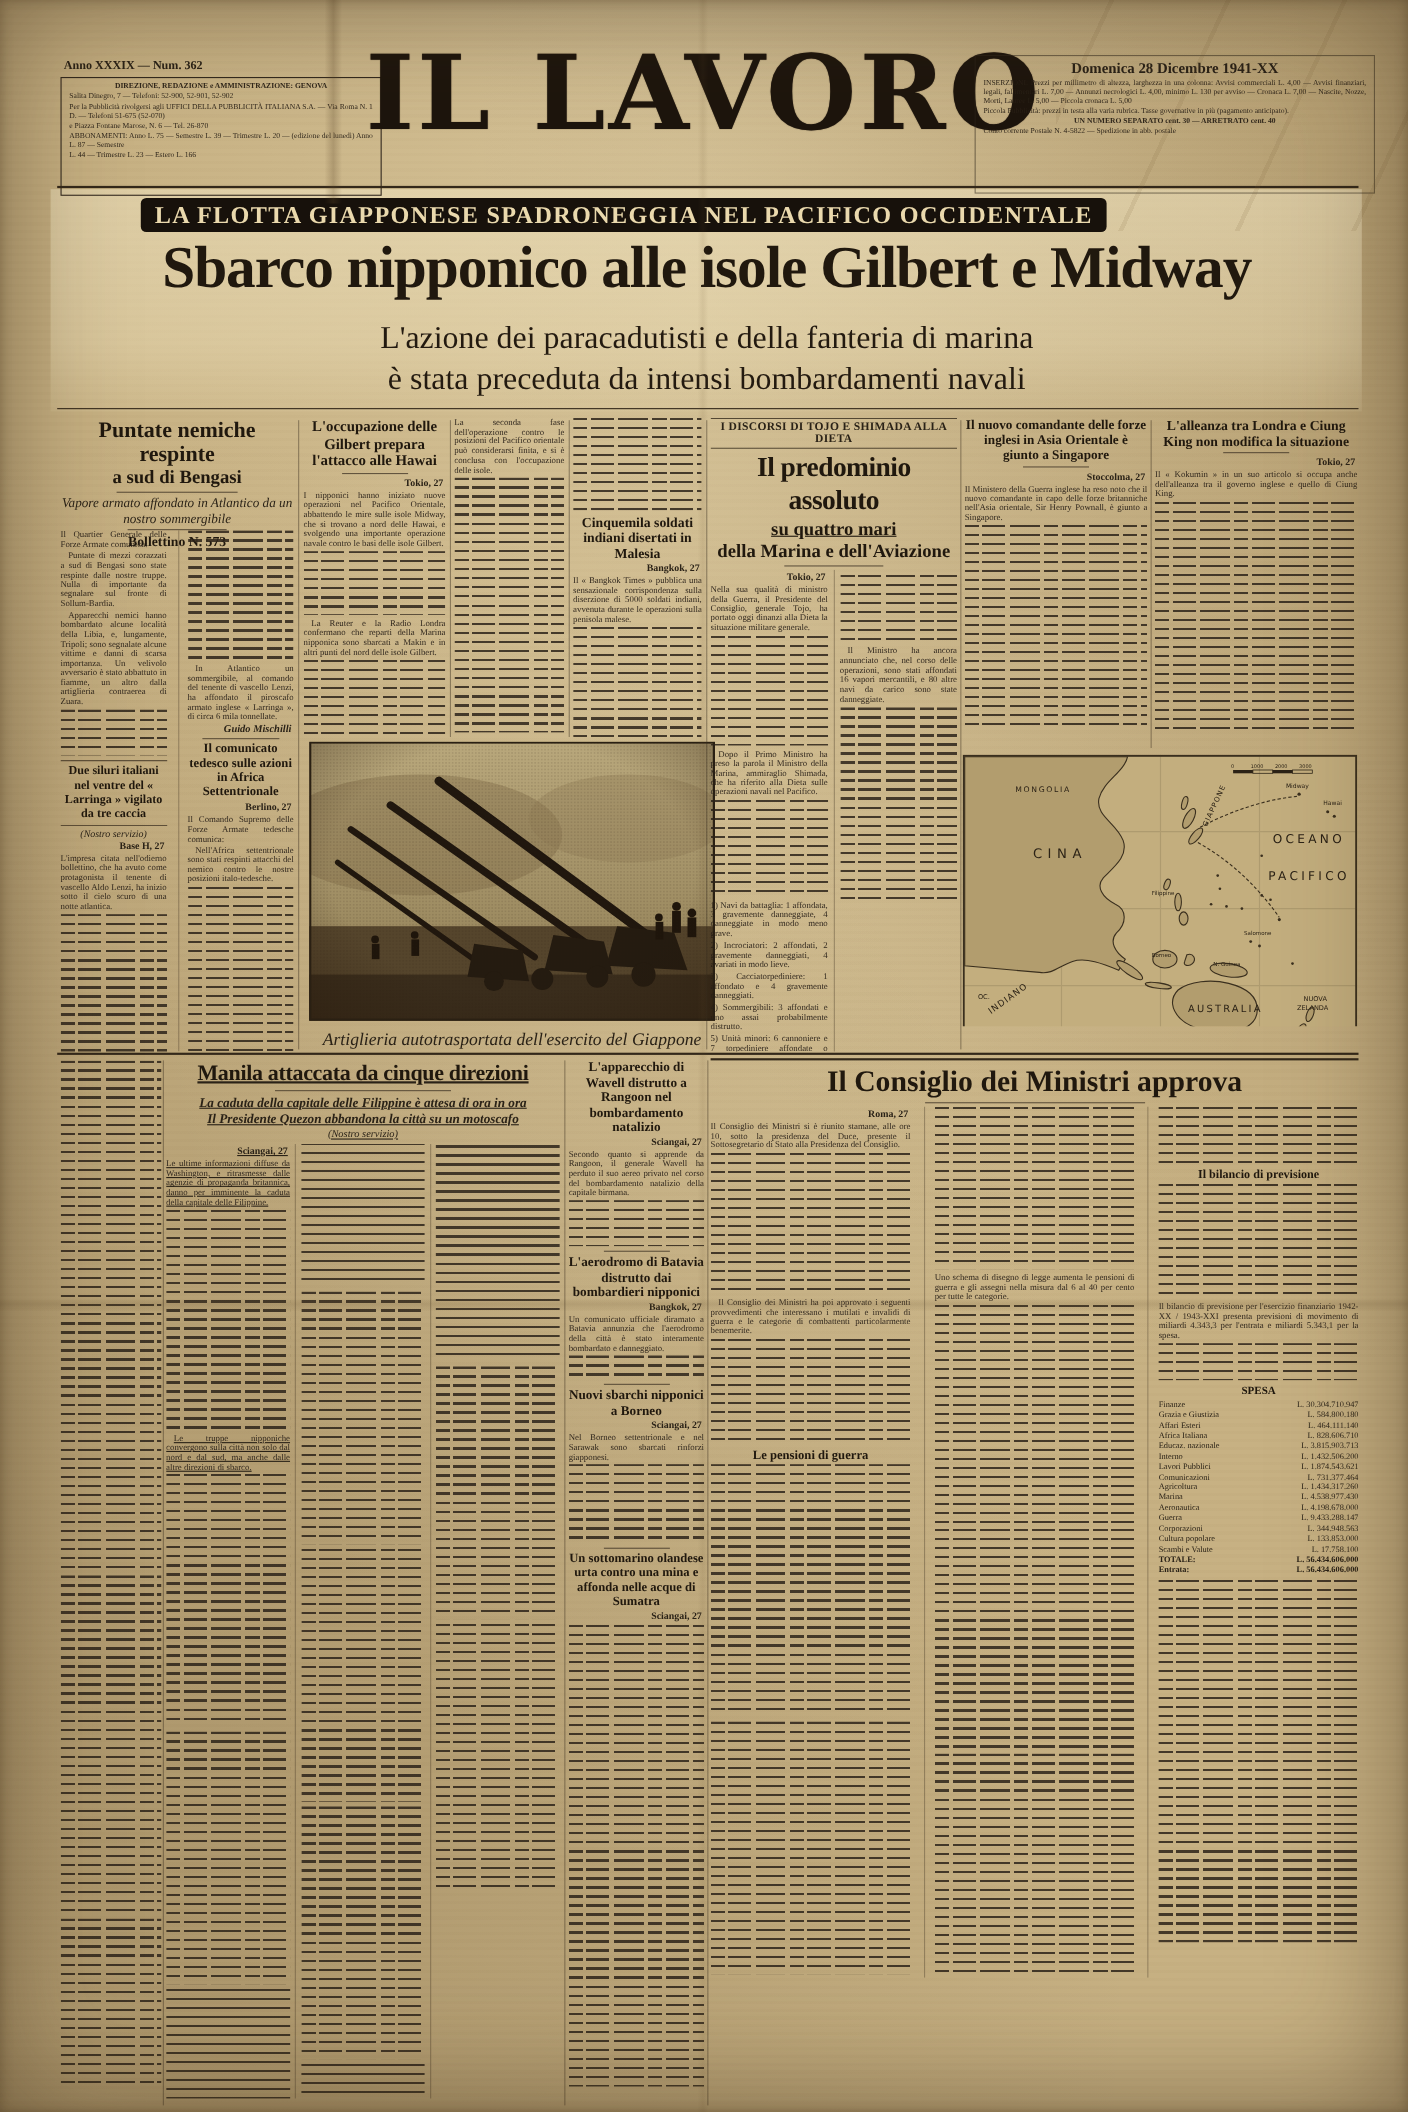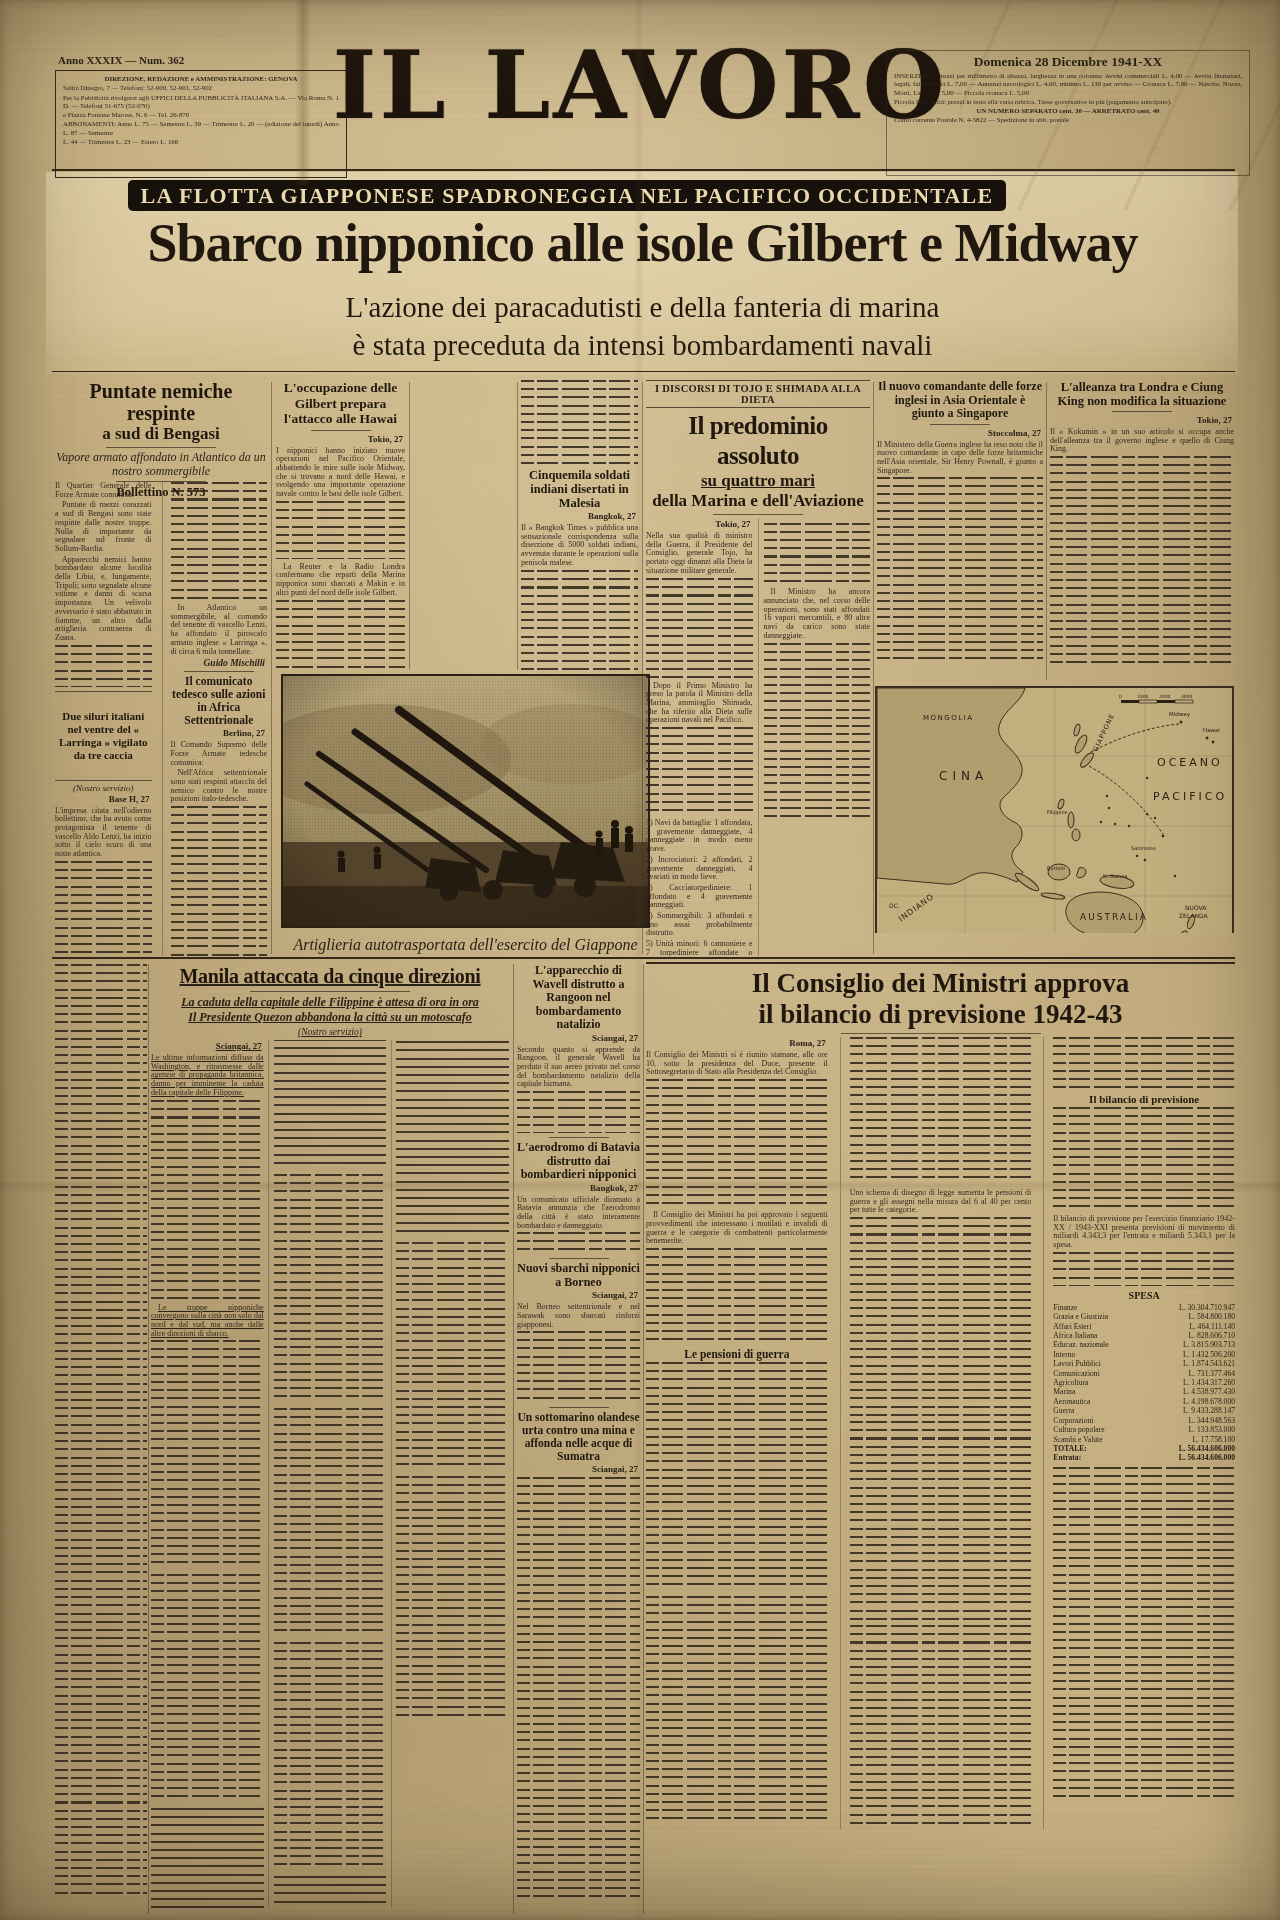--- a/index.html
+++ b/index.html
@@ -86,21 +86,21 @@
     <div class="hr" style="width:90px;"></div>
     <div class="hds" style="font-size:12.5px;">Bollettino N. 573</div>
   </div>
 
   <div class="c" style="left:55px;top:482px;width:212px;height:474px;display:flex;gap:10px;">
     <div style="width:101px;">
       <p class="bt lead">Il Quartier Generale delle Forze Armate comunica:</p>
       <p class="bt">Puntate di mezzi corazzati a sud di Bengasi sono state respinte dalle nostre truppe. Nulla di importante da segnalare sul fronte di Sollum-Bardia.</p>
       <p class="bt">Apparecchi nemici hanno bombardato alcune località della Libia, e, lungamente, Tripoli; sono segnalate alcune vittime e danni di scarsa importanza. Un velivolo avversario è stato abbattuto in fiamme, un altro dalla artiglieria contraerea di Zuara.</p>
       <div class="fx" style="height:42px;"></div>
-      <div style="border-top:1px solid rgba(52,42,28,.7);border-bottom:1px solid rgba(52,42,28,.7);padding:18px 0;margin:2px 0;">
+      <div style="border-top:1px solid rgba(52,42,28,.7);border-bottom:1px solid rgba(52,42,28,.7);padding:3px 0;margin:2px 0;">
         <div class="hds" style="font-size:11px;line-height:13px;">Due siluri italiani nel ventre del « Larringa » vigilato da tre caccia</div>
       </div>
       <div style="font-size:9px;font-style:italic;text-align:center;">(Nostro servizio)</div>
       <div class="dl">Base H, 27</div>
       <p class="bt lead">L'impresa citata nell'odierno bollettino, che ha avuto come protagonista il tenente di vascello Aldo Lenzi, ha inizio sotto il cielo scuro di una notte atlantica.</p>
       <div class="fx" style="height:128px;"></div>
     </div>
     <div style="width:101px;border-left:1px solid rgba(58,46,30,.35);padding-left:8px;">
       <div class="fx" style="height:118px;"></div>
       <p class="bt">In Atlantico un sommergibile, al comando del tenente di vascello Lenzi, ha affondato il piroscafo armato inglese « Larringa », di circa 6 mila tonnellate.</p>
@@ -117,20 +117,25 @@
   <div class="c" style="left:276px;top:380px;width:129px;height:292px;">
     <div class="hds" style="font-size:13.5px;line-height:15.5px;">L'occupazione delle Gilbert prepara l'attacco alle Hawai</div>
     <div class="hr" style="width:60px;"></div>
     <div class="dl">Tokio, 27</div>
     <p class="bt lead">I nipponici hanno iniziato nuove operazioni nel Pacifico Orientale, abbattendo le mire sulle isole Midway, che si trovano a nord delle Hawai, e svolgendo una importante operazione navale contro le basi delle isole Gilbert.</p>
     <div class="fx" style="height:58px;"></div>
     <p class="bt">La Reuter e la Radio Londra confermano che reparti della Marina nipponica sono sbarcati a Makin e in altri punti del nord delle isole Gilbert.</p>
     <div class="fx" style="height:70px;"></div>
   </div>
 
+  <div class="c" style="left:413px;top:380px;width:100px;height:292px;">
+    <p class="bt lead">La seconda fase dell'operazione contro le posizioni del Pacifico orientale può considerarsi finita, e si è conclusa con l'occupazione delle isole.</p>
+    <div class="fx" style="height:112px;"></div>
+    <div class="fx" style="height:116px;"></div>
+  </div>
 
   <div class="c" style="left:521px;top:380px;width:117px;height:292px;">
     <div class="fx" style="height:84px;"></div>
     <div class="hds" style="font-size:12.5px;line-height:14px;">Cinquemila soldati indiani disertati in Malesia</div>
     <div class="dl">Bangkok, 27</div>
     <p class="bt lead">Il « Bangkok Times » pubblica una sensazionale corrispondenza sulla diserzione di 5000 soldati indiani, avvenuta durante le operazioni sulla penisola malese.</p>
     <div class="fx" style="height:100px;"></div>
   </div>
 
   <div class="c" style="left:281px;top:674px;width:369px;height:280px;">
@@ -352,21 +357,20 @@
     <p class="bt lead">Nel Borneo settentrionale e nel Sarawak sono sbarcati rinforzi giapponesi.</p>
     <div class="fx" style="height:72px;"></div>
     <div class="hr" style="width:60px;"></div>
     <div class="hds" style="font-size:11.5px;line-height:13px;">Un sottomarino olandese urta contro una mina e affonda nelle acque di Sumatra</div>
     <div class="dl">Sciangai, 27</div>
     <div class="fx" style="height:420px;"></div>
   </div>
 
   <div class="c" style="left:646px;top:962px;width:589px;height:956px;border-top:2px solid #33281a;padding-top:4px;">
     <div class="hds" style="font-size:27px;line-height:31px;">Il Consiglio dei Ministri approva</div>
-    <div class="hds" style="font-size:27px;line-height:31px;">il bilancio di previsione 1942-43</div>
     <div class="hr" style="width:200px;"></div>
     <div style="display:flex;gap:12px;height:792px;overflow:hidden;margin-top:2px;">
       <div style="width:186px;">
         <div class="dl">Roma, 27</div>
         <p class="bt lead">Il Consiglio dei Ministri si è riunito stamane, alle ore 10, sotto la presidenza del Duce, presente il Sottosegretario di Stato alla Presidenza del Consiglio.</p>
         <div class="fx" style="height:128px;"></div>
         <p class="bt">Il Consiglio dei Ministri ha poi approvato i seguenti provvedimenti che interessano i mutilati e invalidi di guerra e le categorie di combattenti particolarmente benemerite.</p>
         <div class="fx" style="height:96px;"></div>
         <div class="hds" style="font-size:11.5px;margin:2px 0;">Le pensioni di guerra</div>
         <div class="fx" style="height:230px;"></div>

